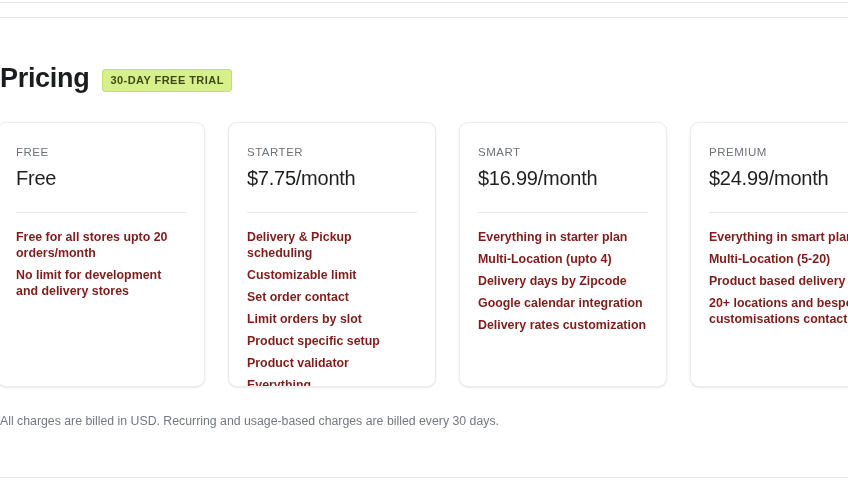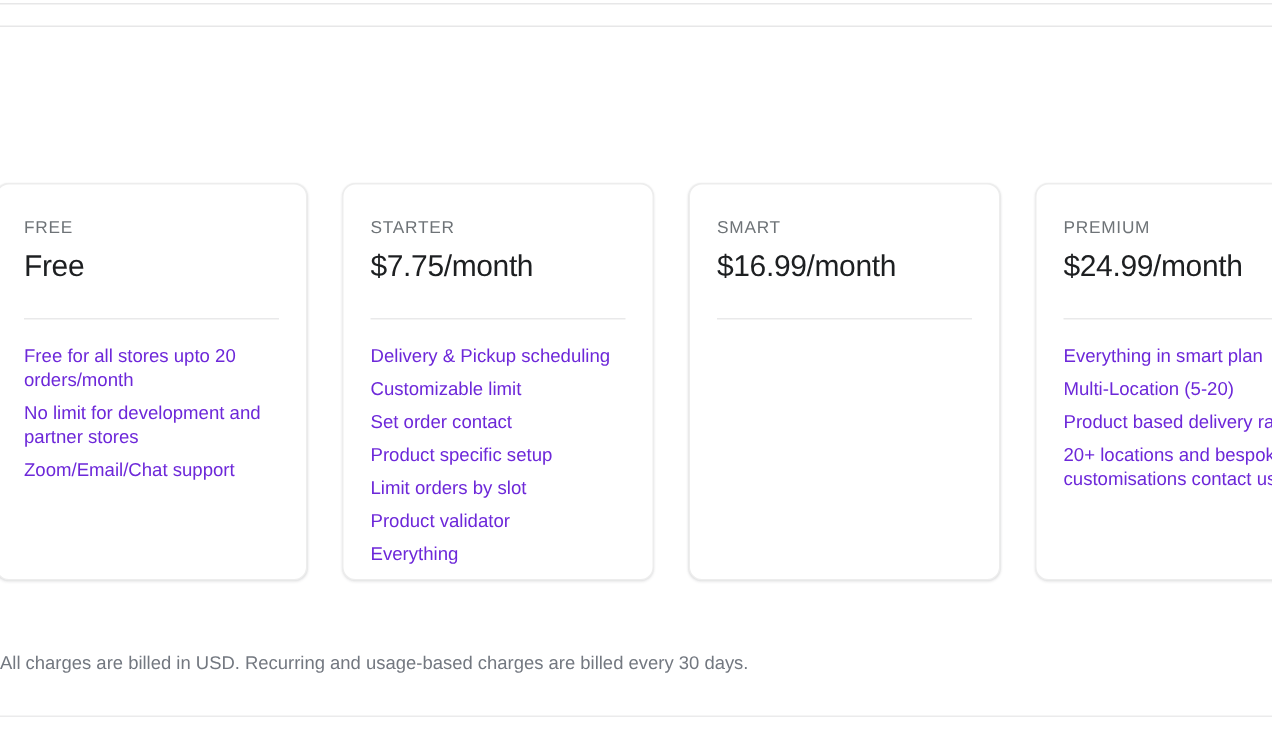--- a/index.html
+++ b/index.html
@@ -116,79 +116,88 @@
     background: #e9e9ea;
     margin: 21px 0 0 0;
   }
   .feature-list {
     list-style: none;
     margin: 0;
     padding: 16px 0 0 0;
   }
   .feature-item {
     font-size: 12.4px;
-    font-weight: 400;
-    color: #6d28d9;
+    font-weight: 700;
+    color: #7f1d1d;
     line-height: 16px;
     margin-bottom: 6px;
   }
 
   
   .footnote {
     position: absolute;
     left: 0px;
     top: 413px;
     font-size: 12.3px;
     color: #737880;
     line-height: 17px;
     white-space: nowrap;
-    margin-top: 21px;
   }
 </style>
 </head>
 <body>
 
 <div class="page">
 
   <div class="rule rule-top"></div>
   <div class="rule rule-second"></div>
 
+  <div class="heading-row">
+    <h1 class="page-title">Pricing</h1>
+    <span class="trial-badge">30-DAY FREE TRIAL</span>
+  </div>
 
   <div class="cards">
 
     <div class="card">
       <p class="card-eyebrow">FREE</p>
       <p class="card-price">Free</p>
       <div class="card-divider"></div>
       <ul class="feature-list">
         <li class="feature-item">Free for all stores upto 20 orders/month</li>
-        <li class="feature-item">No limit for development and partner stores</li>
-        <li class="feature-item">Zoom/Email/Chat support</li>
+        <li class="feature-item">No limit for development and delivery stores</li>
       </ul>
     </div>
 
     <div class="card">
       <p class="card-eyebrow">STARTER</p>
       <p class="card-price">$7.75/month</p>
       <div class="card-divider"></div>
       <ul class="feature-list">
         <li class="feature-item">Delivery &amp; Pickup scheduling</li>
         <li class="feature-item">Customizable limit</li>
         <li class="feature-item">Set order contact</li>
+        <li class="feature-item">Limit orders by slot</li>
         <li class="feature-item">Product specific setup</li>
-        <li class="feature-item">Limit orders by slot</li>
         <li class="feature-item">Product validator</li>
         <li class="feature-item">Everything</li>
       </ul>
     </div>
 
     <div class="card">
       <p class="card-eyebrow">SMART</p>
       <p class="card-price">$16.99/month</p>
       <div class="card-divider"></div>
+      <ul class="feature-list">
+        <li class="feature-item">Everything in starter plan</li>
+        <li class="feature-item">Multi-Location (upto 4)</li>
+        <li class="feature-item">Delivery days by Zipcode</li>
+        <li class="feature-item">Google calendar integration</li>
+        <li class="feature-item">Delivery rates customization</li>
+      </ul>
     </div>
 
     <div class="card">
       <p class="card-eyebrow">PREMIUM</p>
       <p class="card-price">$24.99/month</p>
       <div class="card-divider"></div>
       <ul class="feature-list">
         <li class="feature-item">Everything in smart plan</li>
         <li class="feature-item">Multi-Location (5-20)</li>
         <li class="feature-item">Product based delivery rates</li>

